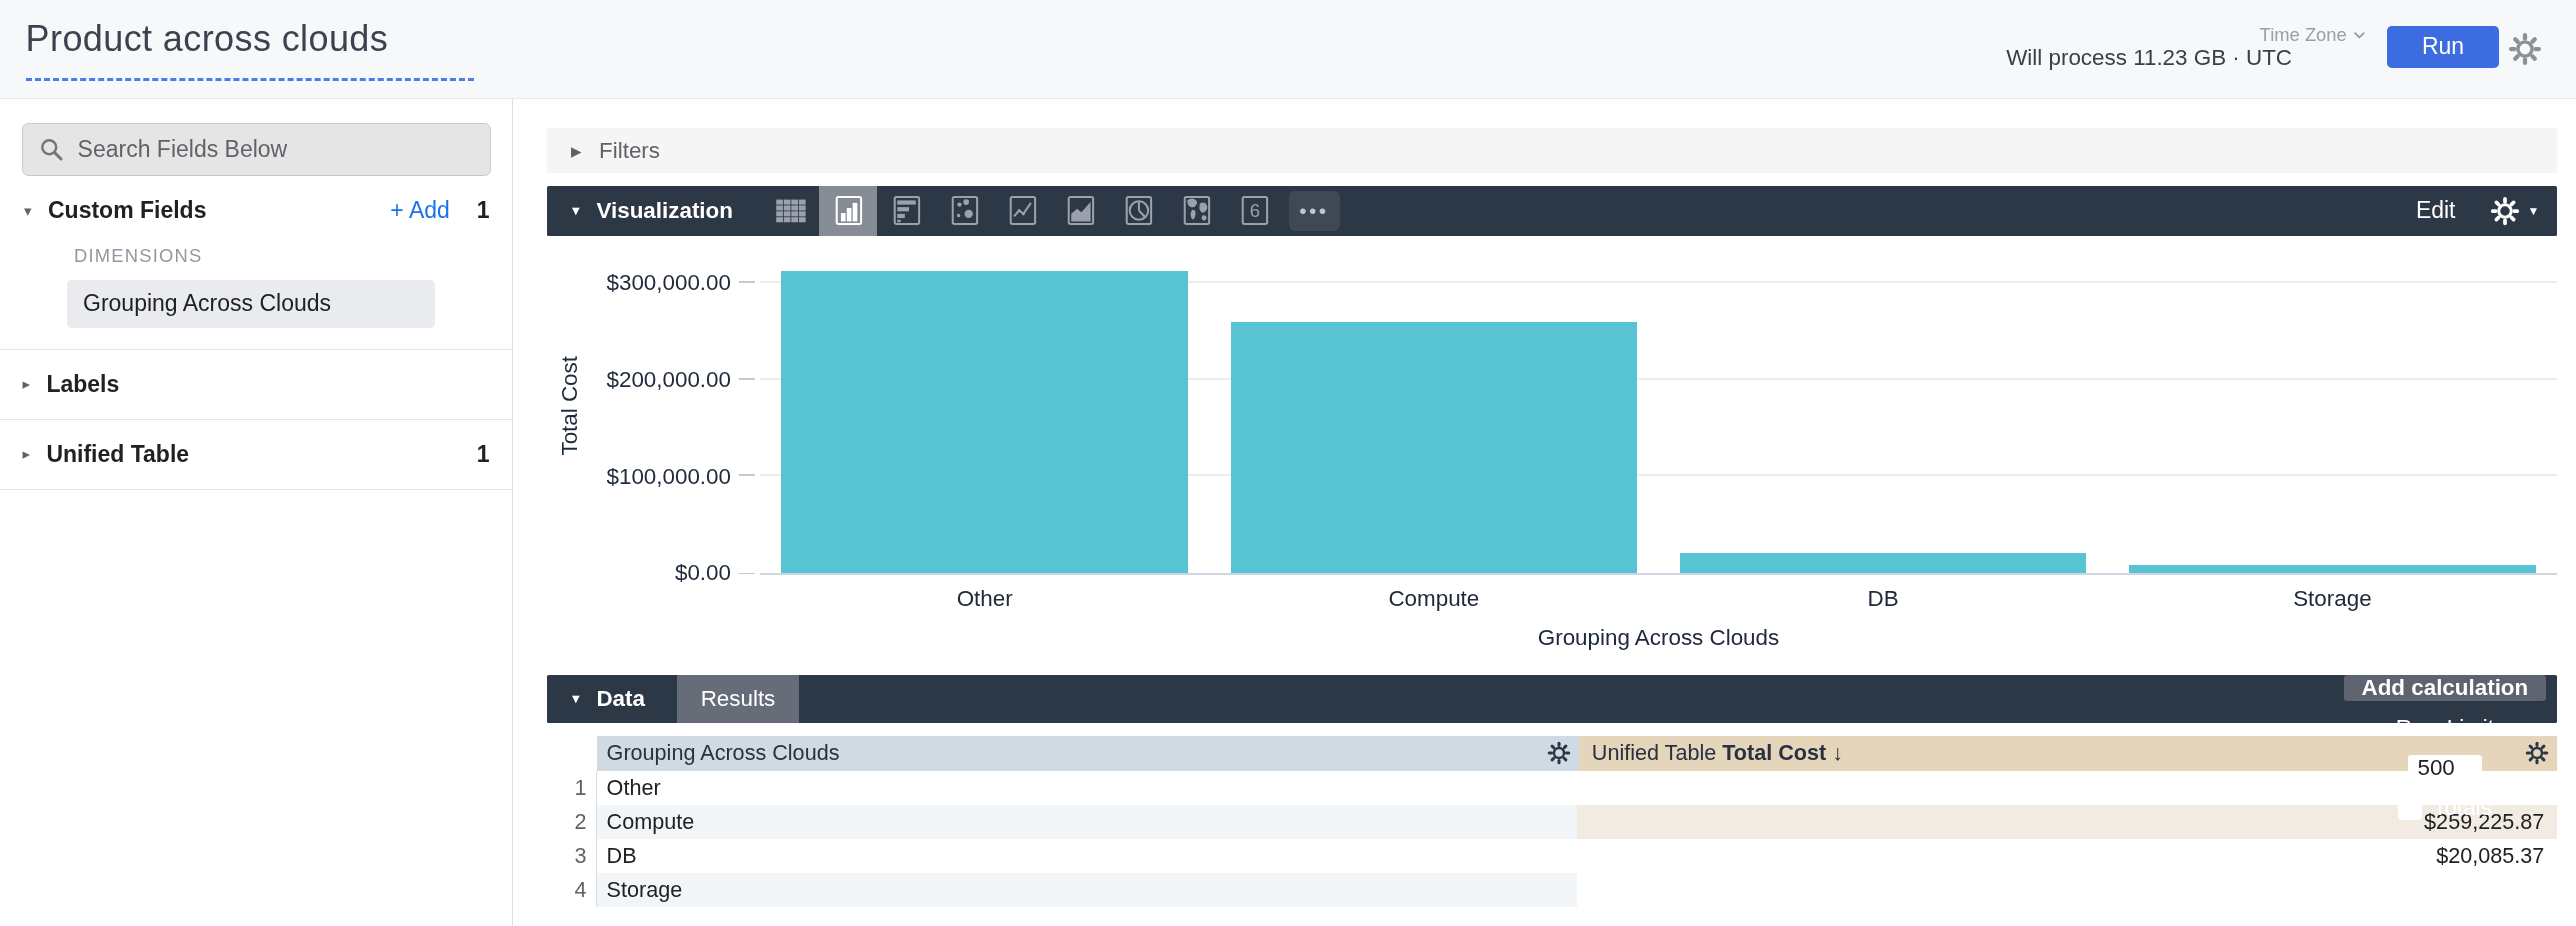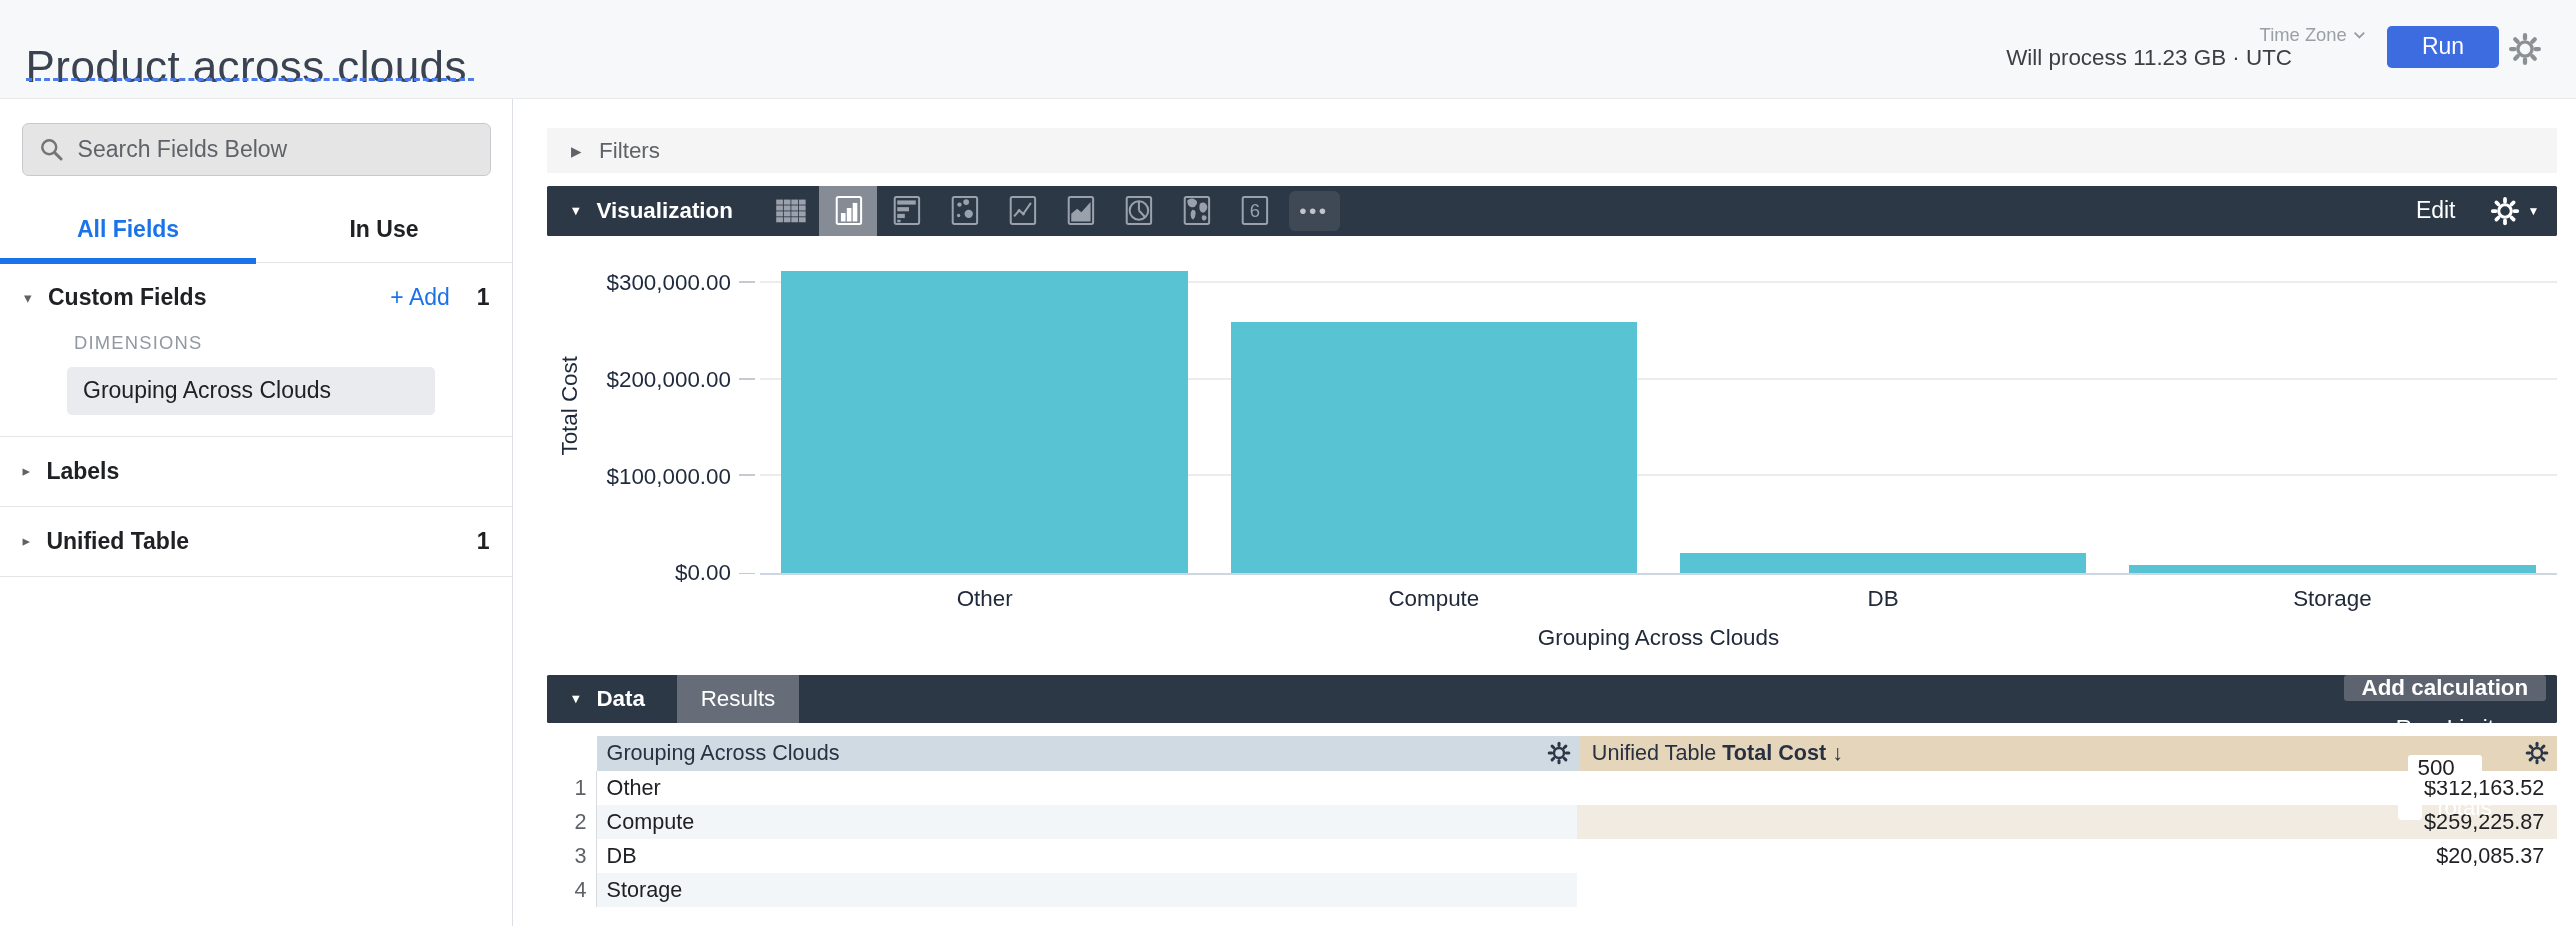--- a/index.html
+++ b/index.html
@@ -1,21 +1,21 @@
 <!DOCTYPE html>
 <html style="font-size:12.8px"><head>
 <meta charset="utf-8">
 <style>
   * { box-sizing: border-box; margin: 0; padding: 0; }
   html,body { width: 2576px; height: 926px; overflow: hidden; }
   body { font-family: "Liberation Sans", sans-serif; background: #ffffff; color: #202124; }
 
   
   .app-header { position: relative; height: 99px; background: #f7f8f9; border-bottom: 0.8px solid #e7e9eb; }
-  .page-title { position: absolute; left: 25.6px; top: 17.6px; font-size: 44px; font-weight: 400; color: #3c4350; letter-spacing: 0.4px; margin-top: 24px; }
+  .page-title { position: absolute; left: 25.6px; top: 17.6px; font-size: 36px; font-weight: 400; color: #3c4350; letter-spacing: 0.4px; }
   .title-underline { position: absolute; left: 25.6px; top: 78px; width: 448px; border-top: 3.2px dashed #4b7ce8; }
   .process-estimate { position: absolute; right: 284px; top: 45px; font-size: 22.4px; color: #3c4043; }
   .timezone { position: absolute; right: 210px; top: 24px; font-size: 18.4px; color: #9aa0a6; display: flex; align-items: center; gap: 6.4px; cursor: pointer; }
   .run-button { position: absolute; right: 77px; top: 25.6px; width: 112px; height: 42px; background: #3d6be0; color: #fff;
                 font-size: 23px; border: none; border-radius: 4.8px; font-family: inherit; display: flex; align-items: center; justify-content: center; }
   .header-gear { position: absolute; right: 34px; top: 32px; width: 34px; height: 34px; color: #8b9095; }
 
   
   .content { display: flex; height: 827px; }
   .sidebar { width: 513px; flex: 0 0 513px; background: #fff; border-right: 0.8px solid #dcdfe3; }
@@ -156,25 +156,20 @@
 
 <div class="content">
 
   <div class="sidebar">
     <div class="search-box">
       <svg width="27" height="27" viewBox="0 0 24 24">
           <circle cx="10" cy="10" r="6.2" fill="none" stroke="#757575" stroke-width="2.2"></circle>
           <line x1="14.8" y1="14.8" x2="20.5" y2="20.5" stroke="#757575" stroke-width="2.6" stroke-linecap="round"></line>
         </svg>
       <input placeholder="Search Fields Below" style="">
-    </div>
-    <div class="tabs">
-      <div class="tab active">All Fields</div>
-      <div class="tab inactive">In Use</div>
-      <div class="tab-underline"></div>
     </div>
 
     <div class="field-section-row">
       <span class="caret">▾</span>
       <span class="section-label">Custom Fields</span>
       <span class="section-right">
         <span class="add-link">+ Add</span>
         <span class="count">1</span>
       </span>
     </div>
@@ -430,21 +425,20 @@
                   <line x1="6.8" y1="17.2" x2="5.1" y2="18.9"></line>
                 </g>
               </svg>
           </span>
         </div>
       </div>
       <div id="table-body">
           <div class="trow odd">
             <div class="td td-gutter">1</div>
             <div class="td td-dim">Other</div>
-            <div class="td td-measure">$312,163.52</div>
           </div>
           <div class="trow even">
             <div class="td td-gutter">2</div>
             <div class="td td-dim">Compute</div>
             <div class="td td-measure">$259,225.87</div>
           </div>
           <div class="trow odd">
             <div class="td td-gutter">3</div>
             <div class="td td-dim">DB</div>
             <div class="td td-measure">$20,085.37</div>

